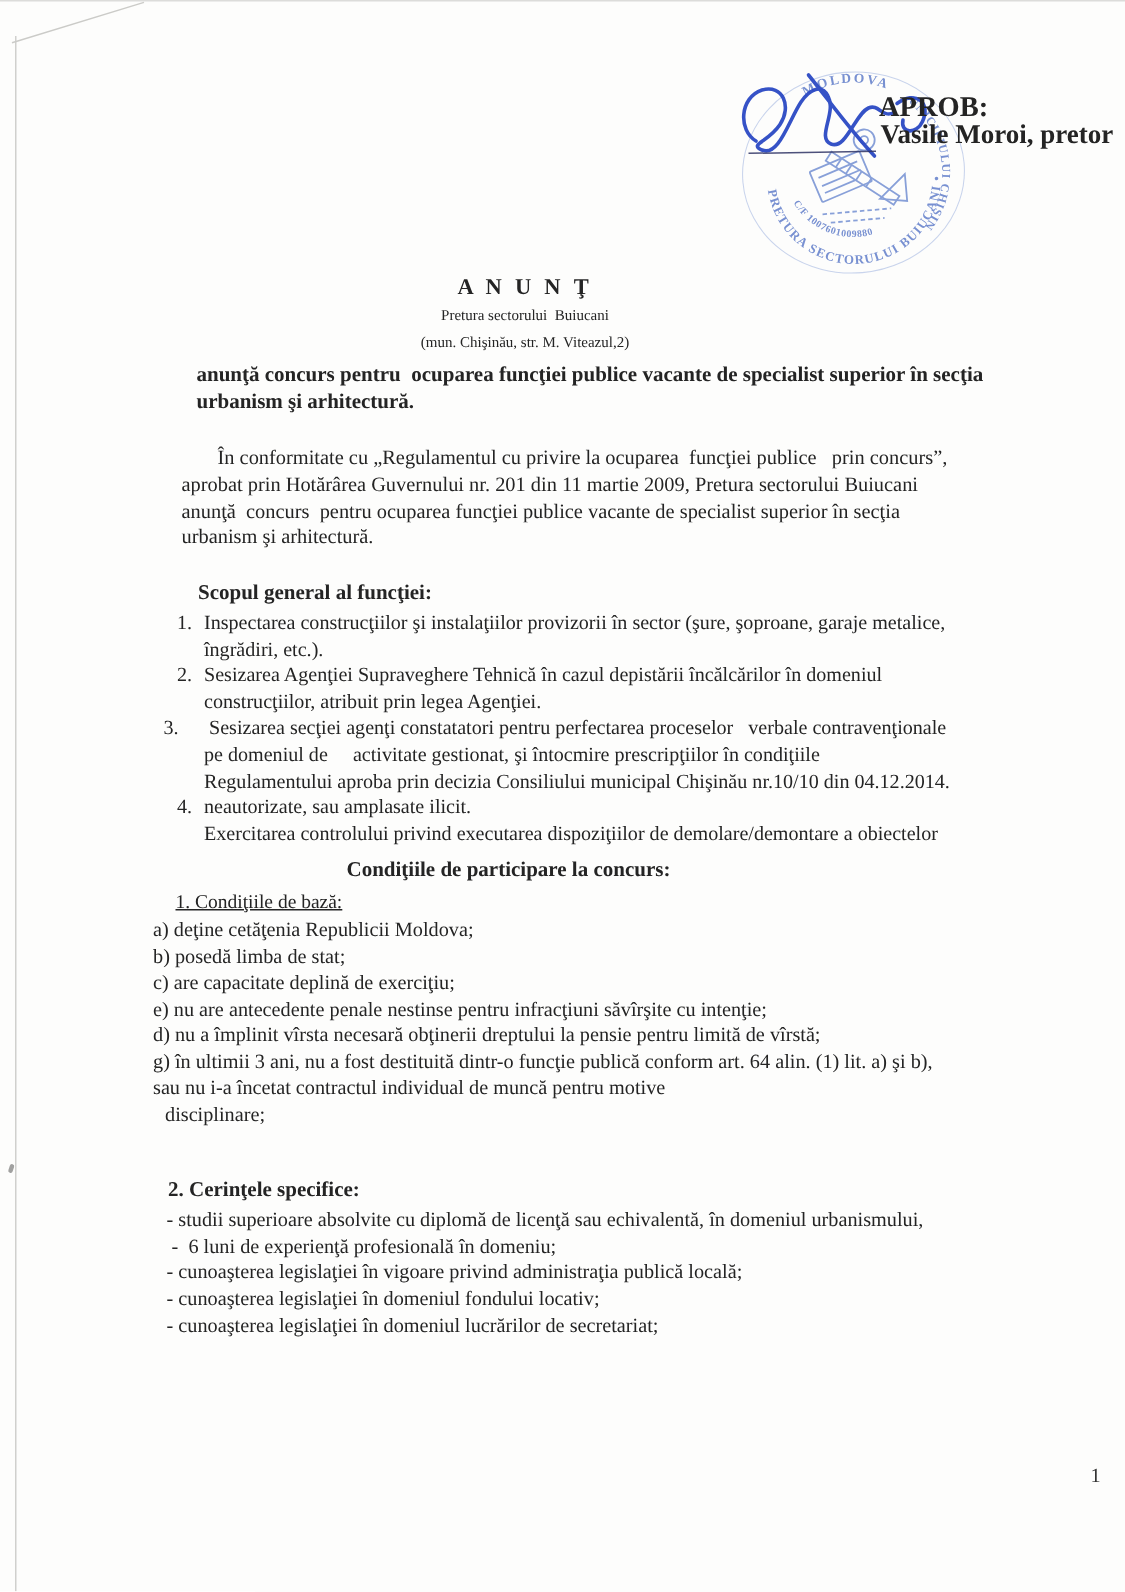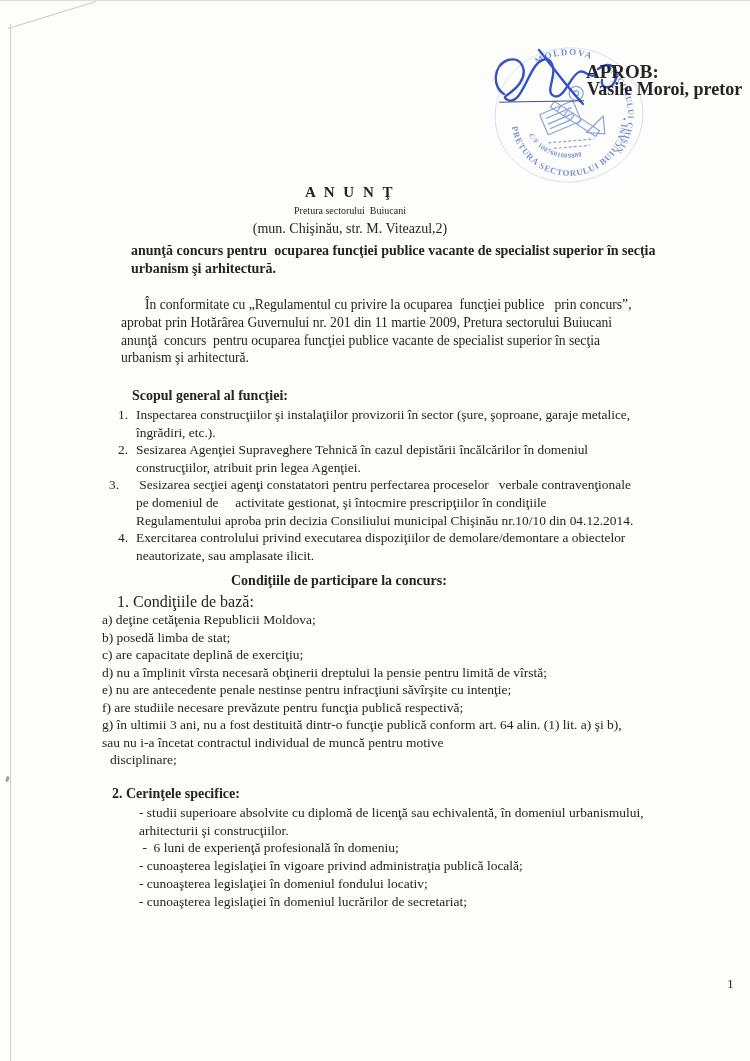--- a/index.html
+++ b/index.html
@@ -26,44 +26,44 @@
   .sig-underline { left:499px; top:101px; width:85px; height:0;
                    border-top:1.6px solid #2e3264; transform:rotate(-1deg); opacity:.85; }
 
   .approval-label { left:586px; top:61px; font-weight:bold; font-size:19px; }
   .approval-name  { left:587px; top:79px; font-weight:bold; font-size:18px; white-space:pre; }
 
   .header-block { left:0; top:183px; width:672px; padding-left:28px;
                   box-sizing:border-box; text-align:center; }
   .doc-title { font-weight:bold; font-size:15px; letter-spacing:2.5px; line-height:19px; white-space:pre; }
   .doc-org   { font-size:10px; line-height:17.8px; white-space:pre; }
-  .doc-addr  { font-size:14px; line-height:17.8px; white-space:pre; }
+  .doc-addr  { font-size:10px; line-height:17.8px; white-space:pre; }
 
   .lead-block  { left:131px; top:242px; }
   .lead-block .line { font-weight:bold; font-size:14px; line-height:17.8px; }
 
   .intro-block { left:121px; top:296px; }
   .intro-block .line { font-size:13.6px; line-height:17.8px; }
   .intro-block .line.indent { margin-left:24px; }
 
   .scope-heading { left:132px; top:388px; font-weight:bold; font-size:14px; }
   .scope-list { left:118px; top:406px; }
   .scope-item { display:flex; }
   .scope-item .num { width:18px; flex:0 0 auto; font-size:13.4px; line-height:17.6px; }
   .scope-item .itext .line { font-size:13.4px; line-height:17.6px; }
   .scope-item:nth-of-type(3) .num { margin-left:-9px; width:27px; }
 
   .part-heading { left:186px; top:573px; font-weight:bold; font-size:14px;margin-left:45px; }
-  .base-heading { left:117px; top:593px; font-size:16px; white-space:pre; }
+  .base-heading { left:117px; top:593px; font-size:13px; white-space:pre;text-decoration:underline; }
   .conditions   { left:102px; top:611px; }
   .conditions .line.indent { margin-left:8px; }
 
   .req-heading { left:112px; top:786px; font-weight:bold; font-size:14px; }
   .req-list    { left:111px; top:804px; }
-  .req-list .line { line-height:17.7px;margin-left:28px; }
+  .req-list .line { line-height:17.7px; }
 
   .page-number { left:727px; top:976px; font-size:13.5px; color:#333; }
 </style>
 </head>
 <body>
 
 <div class="page">
 
   <div class="abs artifact-top"></div>
   <div class="abs artifact-left"></div>
@@ -164,44 +164,42 @@
       <span class="num">3.</span>
       <span class="itext">
         <span class="line" style="display:block"> Sesizarea secţiei agenţi constatatori pentru perfectarea proceselor   verbale contravenţionale</span>
         <span class="line" style="display:block">pe domeniul de     activitate gestionat, şi întocmire prescripţiilor în condiţiile</span>
         <span class="line" style="display:block">Regulamentului aproba prin decizia Consiliului municipal Chişinău nr.10/10 din 04.12.2014.</span>
       </span>
     </div>
     <div class="scope-item">
       <span class="num">4.</span>
       <span class="itext">
+        <span class="line" style="display:block">neautorizate, sau amplasate ilicit.</span>
         <span class="line" style="display:block">Exercitarea controlului privind executarea dispoziţiilor de demolare/demontare a obiectelor</span>
-        <span class="line" style="display:block">neautorizate, sau amplasate ilicit.</span>
       </span>
     </div>
   </div>
 
   <div class="abs part-heading">Condiţiile de participare la concurs:</div>
   <div class="abs base-heading">1. Condiţiile de bază:</div>
   <div class="abs conditions">
     <div class="line">a) deţine cetăţenia Republicii Moldova;</div>
     <div class="line">b) posedă limba de stat;</div>
     <div class="line">c) are capacitate deplină de exerciţiu;</div>
+    <div class="line">e) nu are antecedente penale nestinse pentru infracţiuni săvîrşite cu intenţie;</div>
     <div class="line">d) nu a împlinit vîrsta necesară obţinerii dreptului la pensie pentru limită de vîrstă;</div>
-    <div class="line">e) nu are antecedente penale nestinse pentru infracţiuni săvîrşite cu intenţie;</div>
-    <div class="line">f) are studiile necesare prevăzute pentru funcţia publică respectivă;</div>
     <div class="line">g) în ultimii 3 ani, nu a fost destituită dintr-o funcţie publică conform art. 64 alin. (1) lit. a) şi b),</div>
     <div class="line">sau nu i-a încetat contractul individual de muncă pentru motive</div>
     <div class="line indent">disciplinare;</div>
   </div>
 
   <div class="abs req-heading">2. Cerinţele specifice:</div>
   <div class="abs req-list">
     <div class="line">- studii superioare absolvite cu diplomă de licenţă sau echivalentă, în domeniul urbanismului,</div>
-    <div class="line">arhitecturii şi construcţiilor.</div>
     <div class="line"> -  6 luni de experienţă profesională în domeniu;</div>
     <div class="line">- cunoaşterea legislaţiei în vigoare privind administraţia publică locală;</div>
     <div class="line">- cunoaşterea legislaţiei în domeniul fondului locativ;</div>
     <div class="line">- cunoaşterea legislaţiei în domeniul lucrărilor de secretariat;</div>
   </div>
 
   <div class="abs page-number">1</div>
 
 </div>
 

